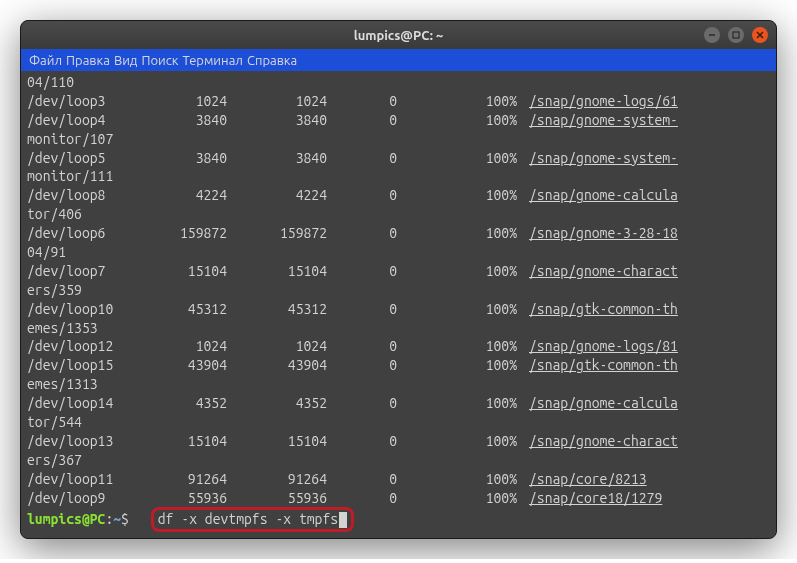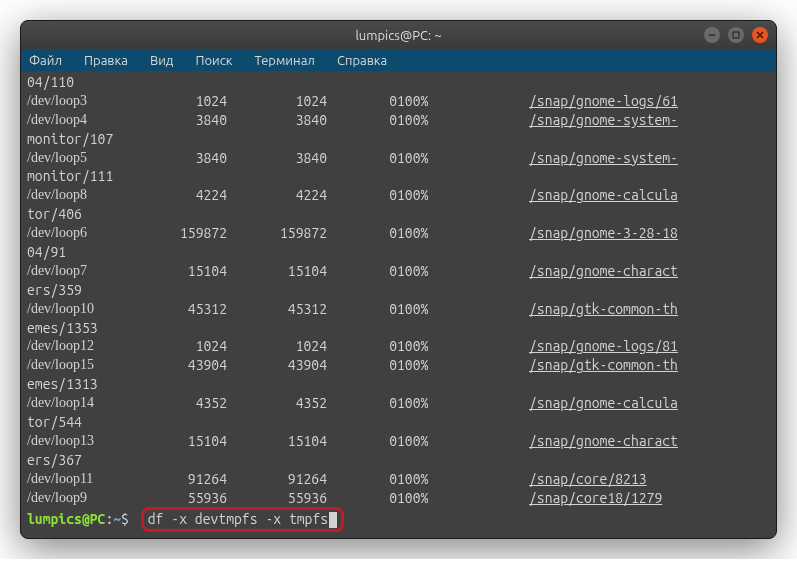--- a/index.html
+++ b/index.html
@@ -24,21 +24,21 @@
     height: 28px;
     display: flex;
     align-items: center;
     position: relative;
     padding: 0 8px;
   }
   .title-text {
     color: #dcdcdc;
     font-family: "Ubuntu", sans-serif;
     font-size: 13px;
-    font-weight: normal;
+    font-weight: bold;
     margin: 0 auto;
   }
   .window-controls {
     position: absolute;
     right: 8px;
     display: flex;
     gap: 8px;
   }
   .wc {
     width: 16px;
@@ -48,54 +48,54 @@
     align-items: center;
     justify-content: center;
     font-size: 10px;
     cursor: pointer;
   }
   .wc-min { background: #6a6a6a; color: #2a2a2a; }
   .wc-max { background: #6a6a6a; color: #2a2a2a; }
   .wc-close { background: #e95420; color: #3a1a0a; }
   .wc svg { width: 8px; height: 8px; }
   .menubar {
-    background: #0c4a6e;
+    background: #1d4ed8;
     padding: 4px 8px;
     display: flex;
-    gap: 22px;
+    gap: 4px;
     font-family: "Ubuntu", sans-serif;
     font-size: 13px;
     color: #d8d8d8;
   }
   .menu-item { cursor: pointer; }
   .terminal-body {
     background: #404040;
     color: #d3d3d3;
     font-size: 14px;
     line-height: 1.35;
     padding: 2px 6px 6px 6px;
     white-space: pre;
     min-height: 460px;
   }
   .row { display: flex; }
-  .col-fs   { width: 100px; font-family: Liberation Serif, serif; }
+  .col-fs   { width: 100px; }
   .col-sz   { width: 100px; text-align: right; }
   .col-used { width: 100px; text-align: right; }
   .col-av   { width: 70px;  text-align: right; }
-  .col-pct  { width: 120px; }
+  .col-pct  { width: 120px; text-align: right; }
   .col-mnt  { padding-left: 12px; text-decoration: underline; }
   .prompt-line { display: flex; align-items: center; }
   .prompt-user { color: #8ae234; font-weight: bold; }
   .prompt-path { color: #729fcf; font-weight: bold; }
   .prompt-sep  { color: #d3d3d3; }
   .cmd-wrap {
     border: 3px solid #c01c28;
     border-radius: 8px;
     padding: 0 4px;
-    margin-left: 4px;
+    margin-left: 14px;
     display: inline-flex;
     align-items: center;
   }
   .cmd-text { color: #d3d3d3; }
   .cursor {
     display: inline-block;
     width: 8px;
     height: 16px;
     background: #d3d3d3;
     margin-left: 1px;

